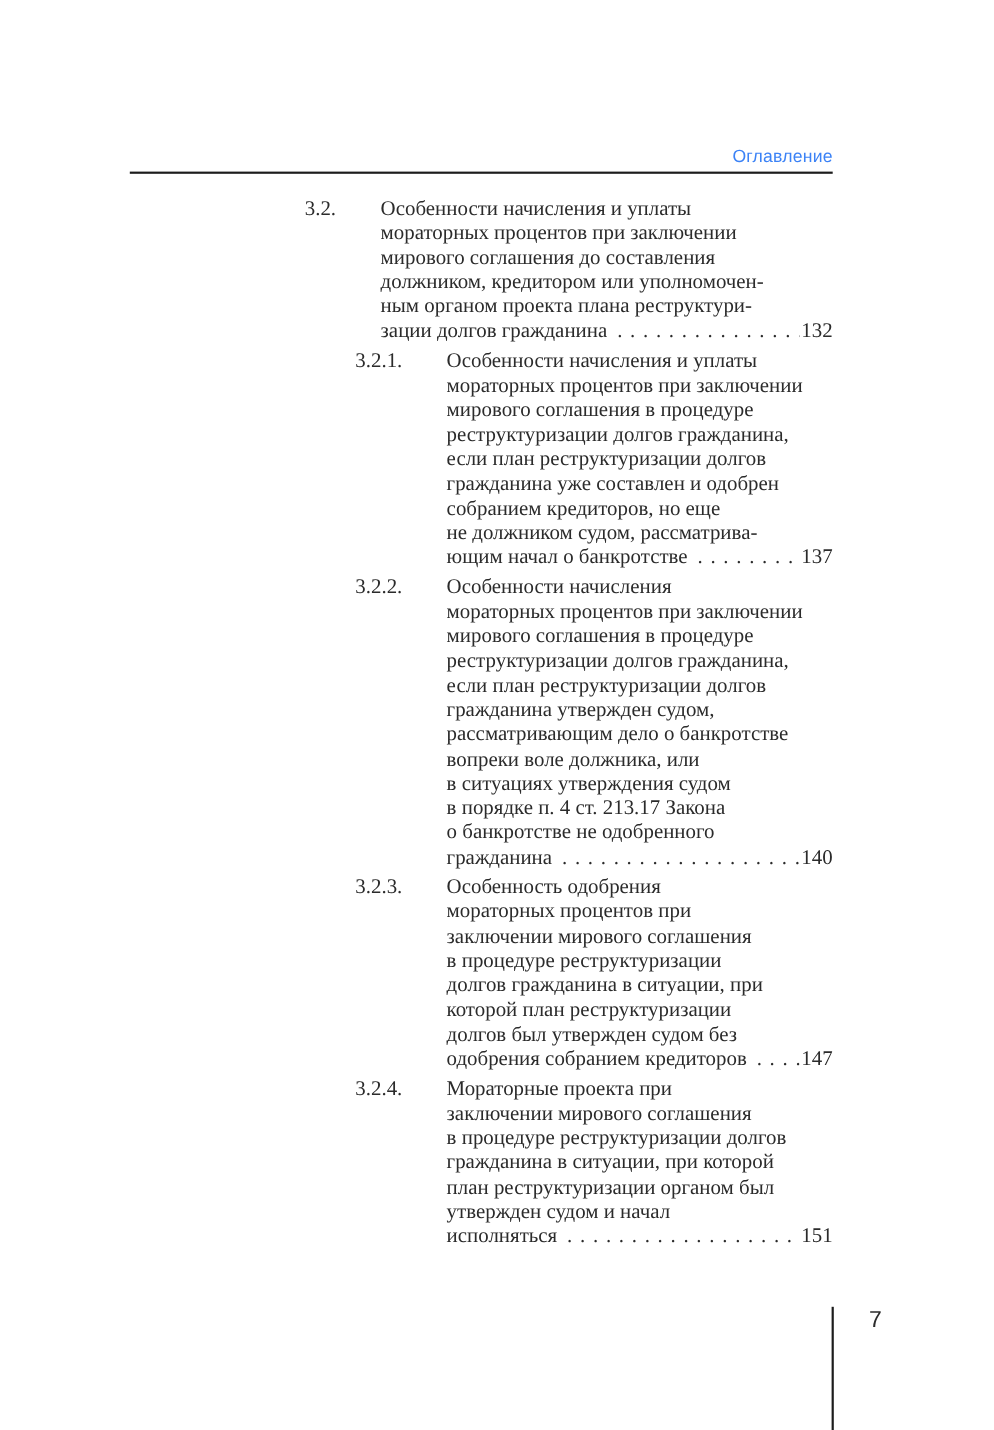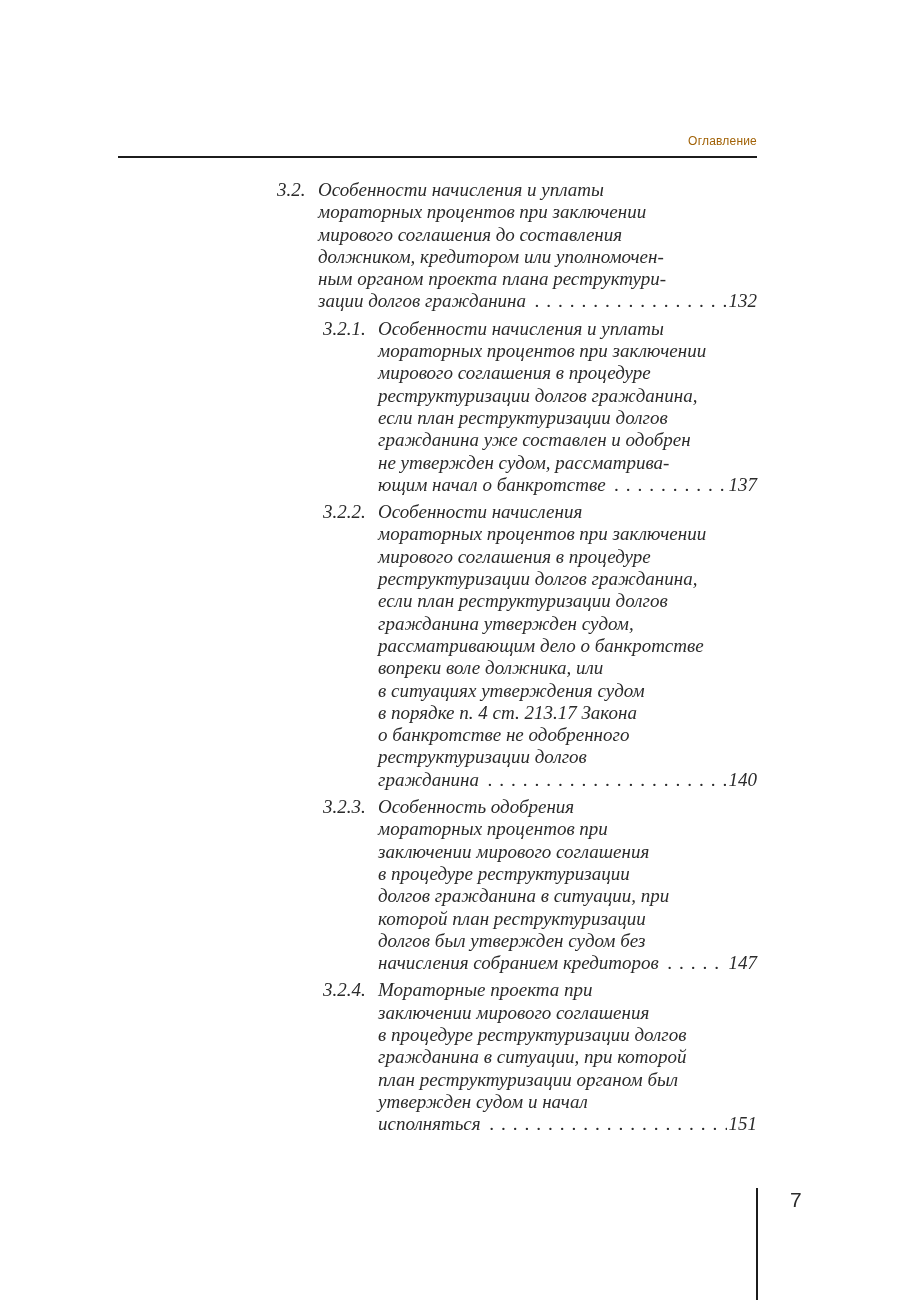--- a/index.html
+++ b/index.html
@@ -15,22 +15,22 @@
     overflow: hidden;
     font-family: "Liberation Serif", "DejaVu Serif", serif;
     color: #2b2b2b;
   }
   
   .running-header {
     position: absolute;
     top: 134px;
     right: 147px;
     font-family: "Liberation Sans", "DejaVu Sans", sans-serif;
-    font-size: 12px;
-    color: #a16207;
+    font-size: 16px;
+    color: #3b82f6;
     letter-spacing: 0.2px;
   }
   .header-rule {
     position: absolute;
     top: 156px;
     left: 118px;
     width: 639px;
     height: 1.5px;
     background: #1c1c1c;
   }
@@ -40,39 +40,39 @@
     top: 179px;
     left: 0;
     width: 904px;
     font-size: 19px;
     line-height: 22.3px;
   }
   .entry {
     position: relative;
     box-sizing: border-box;
     margin-bottom: 5px;
-    font-style: italic;
   }
   .entry.lvl1 {
     margin-left: 277px;
     width: 480px;
     padding-left: 41px;
   }
   .entry.lvl2 {
     margin-left: 323px;
     width: 434px;
     padding-left: 55px;
   }
   .entry .num {
     position: absolute;
     left: 0;
     top: 0;
   }
   .line {
     white-space: nowrap;
+    margin-left: 28px;
   }
   .line.last {
     display: flex;
     align-items: baseline;
   }
   .line.last .txt {
     flex: 0 0 auto;
   }
   .dots {
     flex: 1 1 auto;
@@ -126,58 +126,58 @@
         </div>
       </div>
       <div class="entry lvl2">
         <span class="num">3.2.1.</span>
         <div class="line">Особенности начисления и уплаты</div>
         <div class="line">мораторных процентов при заключении</div>
         <div class="line">мирового соглашения в процедуре</div>
         <div class="line">реструктуризации долгов гражданина,</div>
         <div class="line">если план реструктуризации долгов</div>
         <div class="line">гражданина уже составлен и одобрен</div>
-        <div class="line">не утвержден судом, рассматрива-</div>
+        <div class="line">собранием кредиторов, но еще</div>
+        <div class="line">не должником судом, рассматрива-</div>
         <div class="line last">
           <span class="txt">ющим начал о банкротстве</span>
           <span class="dots">............................................................</span>
           <span class="pg">137</span>
         </div>
       </div>
       <div class="entry lvl2">
         <span class="num">3.2.2.</span>
         <div class="line">Особенности начисления</div>
         <div class="line">мораторных процентов при заключении</div>
         <div class="line">мирового соглашения в процедуре</div>
         <div class="line">реструктуризации долгов гражданина,</div>
         <div class="line">если план реструктуризации долгов</div>
         <div class="line">гражданина утвержден судом,</div>
         <div class="line">рассматривающим дело о банкротстве</div>
         <div class="line">вопреки воле должника, или</div>
         <div class="line">в ситуациях утверждения судом</div>
         <div class="line">в порядке п. 4 ст. 213.17 Закона</div>
         <div class="line">о банкротстве не одобренного</div>
-        <div class="line">реструктуризации долгов</div>
         <div class="line last">
           <span class="txt">гражданина</span>
           <span class="dots">............................................................</span>
           <span class="pg">140</span>
         </div>
       </div>
       <div class="entry lvl2">
         <span class="num">3.2.3.</span>
         <div class="line">Особенность одобрения</div>
         <div class="line">мораторных процентов при</div>
         <div class="line">заключении мирового соглашения</div>
         <div class="line">в процедуре реструктуризации</div>
         <div class="line">долгов гражданина в ситуации, при</div>
         <div class="line">которой план реструктуризации</div>
         <div class="line">долгов был утвержден судом без</div>
         <div class="line last">
-          <span class="txt">начисления собранием кредиторов</span>
+          <span class="txt">одобрения собранием кредиторов</span>
           <span class="dots">............................................................</span>
           <span class="pg">147</span>
         </div>
       </div>
       <div class="entry lvl2">
         <span class="num">3.2.4.</span>
         <div class="line">Мораторные проекта при</div>
         <div class="line">заключении мирового соглашения</div>
         <div class="line">в процедуре реструктуризации долгов</div>
         <div class="line">гражданина в ситуации, при которой</div>

